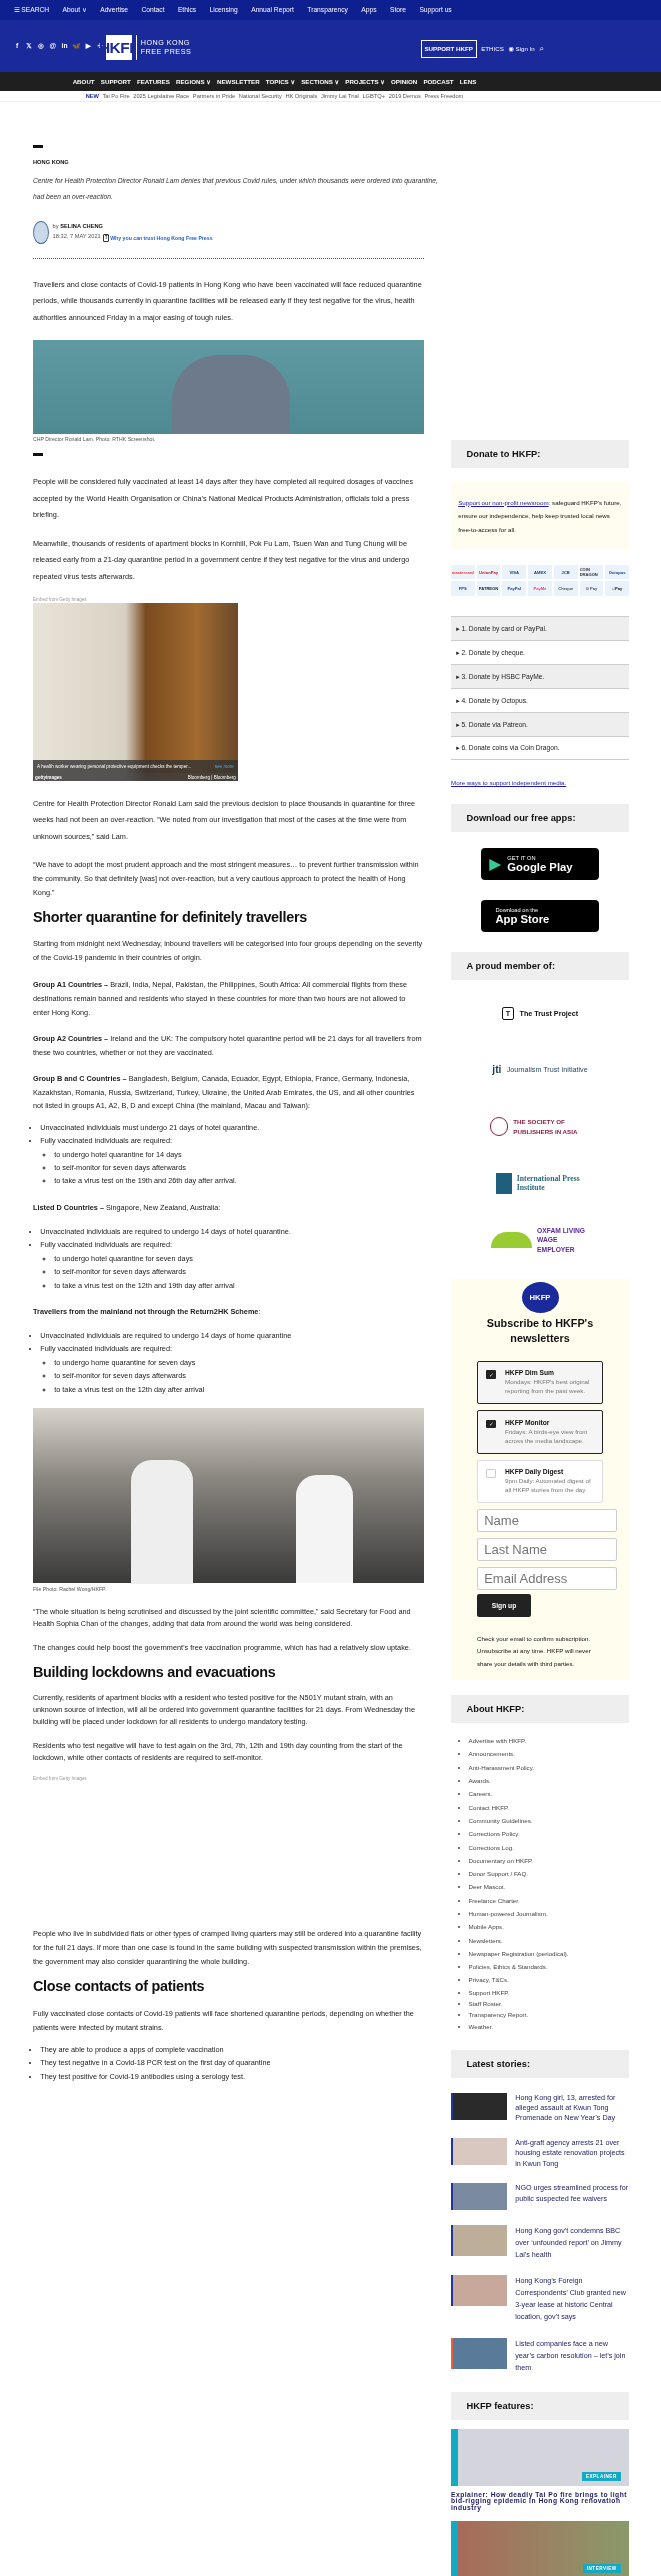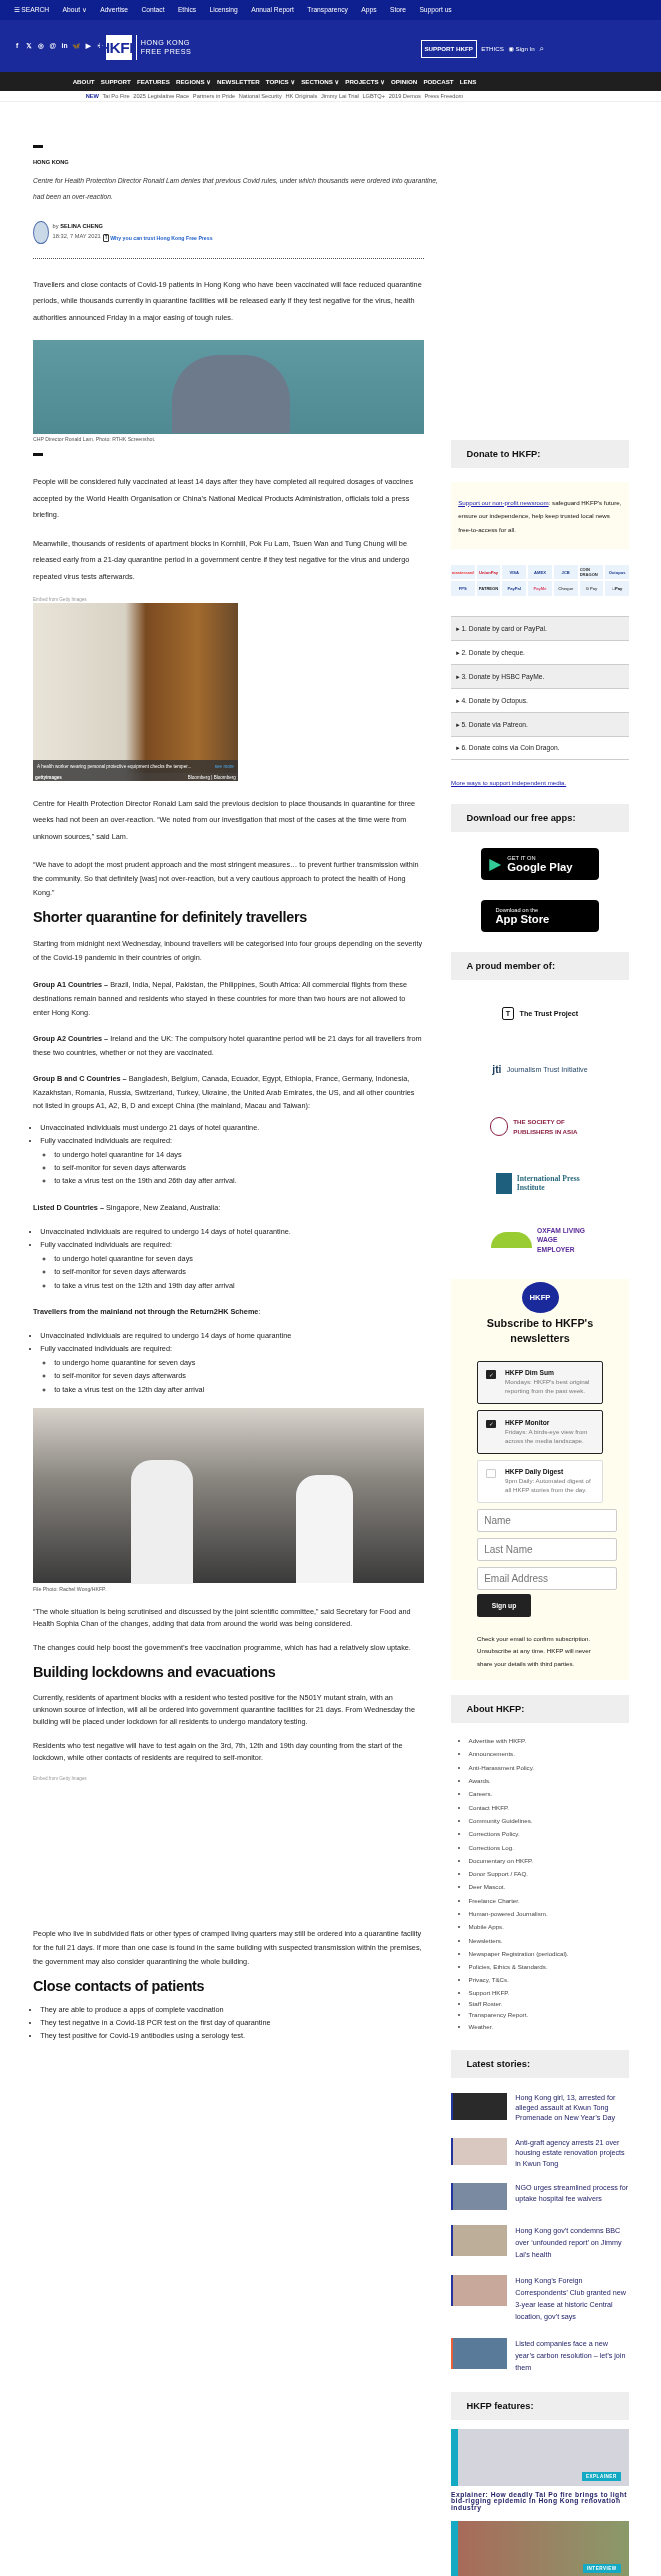--- a/index.html
+++ b/index.html
@@ -62,21 +62,21 @@
 .member{text-align:center;margin-top:20.6px;font-weight:bold;font-size:7.2px;line-height:9.3px;height:36px;display:flex;align-items:center;justify-content:center;gap:5.2px}
 .nl{background:#fffdee;margin-top:20.6px;padding:3.1px 26px 10.3px}
 .nl .circ{width:37px;height:31px;border-radius:50%;background:#1a2a9b;color:#fff;margin:0 auto;display:flex;align-items:center;justify-content:center;font-weight:bold;font-size:7.7px}
 .nl h3{text-align:center;font-size:10.8px;line-height:15px;margin-top:3.1px}
 .nl .opt{border:0.5px solid #222;border-radius:2.1px;background:#f5f5f5;padding:7.2px 6.2px 7.2px 27px;position:relative;margin-top:6.2px;font-size:6.2px}
 .nl .opt.off{border-color:#ddd;background:#fff}
 .nl .opt .cb{position:absolute;left:8.2px;top:8.2px;width:10.3px;height:8.8px;background:#222;color:#fff;font-size:5.7px;display:flex;align-items:center;justify-content:center;border-radius:1px}
 .nl .opt.off .cb{background:#fff;border:0.5px solid #ccc}
 .nl .opt b{font-size:6.7px}
 .nl .opt .d{color:#777;line-height:8.8px;margin-top:2.1px}
-.nl input{display:block;width:140px;height:23px;border:0.5px solid #ccc;border-radius:2.1px;margin-top:6.2px;padding:0 6.2px;font-size:10px;font-family:"Liberation Sans",sans-serif}
+.nl input{display:block;width:140px;height:23px;border:0.5px solid #ccc;border-radius:2.1px;margin-top:6.2px;padding:0 6.2px;font-size:13px;font-family:"Liberation Sans",sans-serif}
 .nl .signup{margin-top:4.1px;width:54px;height:23px;background:#222;color:#fff;border-radius:2.1px;font-weight:bold;font-size:6.7px;display:flex;align-items:center;justify-content:center}
 .nl .fine{font-size:6.2px;line-height:12.4px;margin-top:15.5px}
 .about-list{margin-top:11.3px;padding-left:17.5px;font-size:6.2px;line-height:13.3px;color:#444}
 .story{display:flex;gap:8.2px;margin-top:14.4px}
 .story .th{width:56px;height:27px;background:#556;flex-shrink:0;border-left:2.6px solid #23349e}
 .story .tt{color:#1c1c64;font-size:7.2px;line-height:10.3px}
 .feat{margin-top:9.3px}
 .feat .fimg{height:57px;border-left:7.7px solid #14aac3;position:relative}
 .feat .ftag{position:absolute;right:8.2px;bottom:5.2px;background:#14aac3;color:#fff;font-size:4.6px;font-weight:bold;padding:2.1px 4.1px;letter-spacing:0.5px}
 .feat .ft{color:#1c1c64;font-size:6.7px;line-height:6.7px;margin-top:5.2px;font-weight:bold;letter-spacing:0.5px}
@@ -230,20 +230,21 @@
   <div class="cap">File Photo: Rachel Wong/HKFP.</div>
   <p class="body" style="line-height:12px;margin-top:14.4px">“The whole situation is being scrutinised and discussed by the joint scientific committee,” said Secretary for Food and Health Sophia Chan of the changes, adding that data from around the world was being considered.</p>
   <p class="body" style="line-height:12px">The changes could help boost the government’s free vaccination programme, which has had a relatively slow uptake.</p>
   <h2>Building lockdowns and evacuations</h2>
   <p class="body" style="line-height:12px">Currently, residents of apartment blocks with a resident who tested positive for the N501Y mutant strain, with an unknown source of infection, will all be ordered into government quarantine facilities for 21 days. From Wednesday the building will be placed under lockdown for all residents to undergo mandatory testing.</p>
   <p class="body" style="line-height:12px">Residents who test negative will have to test again on the 3rd, 7th, 12th and 19th day counting from the start of the lockdown, while other contacts of residents are required to self-monitor.</p>
   <div class="embed-label">Embed from Getty Images</div>
   <div style="height:134px"></div>
   <p class="body" style="line-height:14px">People who live in subdivided flats or other types of cramped living quarters may still be ordered into a quarantine facility for the full 21 days. If more than one case is found in the same building with suspected transmission within the premises, the government may also consider quarantining the whole building.</p>
   <h2>Close contacts of patients</h2>
+  <p class="body" style="line-height:14px">Fully vaccinated close contacts of Covid-19 patients will face shortened quarantine periods, depending on whether the patients were infected by mutant strains.</p>
   <ul class="list">
     <li>They are able to produce a apps of complete vaccination</li>
     <li>They test negative in a Covid-18 PCR test on the first day of quarantine</li>
     <li>They test positive for Covid-19 antibodies using a serology test.</li>
   </ul>
 </main>
 
 <aside class="side">
   <div class="side-h">Donate to HKFP:</div>
   <div class="note"><a>Support our non-profit newsroom</a><span>: safeguard HKFP's future, ensure our independence, help keep trusted local news free-to-access for all.</span></div>
@@ -350,21 +351,21 @@
   <div class="story" style="margin-top:14.4px">
       <div class="th" style="background:#2a2a2a"></div>
       <div class="tt">Hong Kong girl, 13, arrested for alleged assault at Kwun Tong Promenade on New Year’s Day</div>
     </div>
   <div class="story">
       <div class="th" style="background:#d8c8c0"></div>
       <div class="tt">Anti-graft agency arrests 21 over housing estate renovation projects in Kwun Tong</div>
     </div>
   <div class="story">
       <div class="th" style="background:#7a8aa0"></div>
-      <div class="tt">NGO urges streamlined process for uptake hospital fee waivers</div>
+      <div class="tt">NGO urges streamlined process for public suspected fee waivers</div>
     </div>
   <div class="story">
       <div class="th" style="background:#bcae98;height:31px"></div>
       <div class="tt" style="line-height:12px">Hong Kong gov’t condemns BBC over ‘unfounded report’ on Jimmy Lai’s health</div>
     </div>
   <div class="story">
       <div class="th" style="background:#c8a89a;height:31px"></div>
       <div class="tt" style="line-height:12px">Hong Kong’s Foreign Correspondents’ Club granted new 3-year lease at historic Central location, gov’t says</div>
     </div>
   <div class="story">

